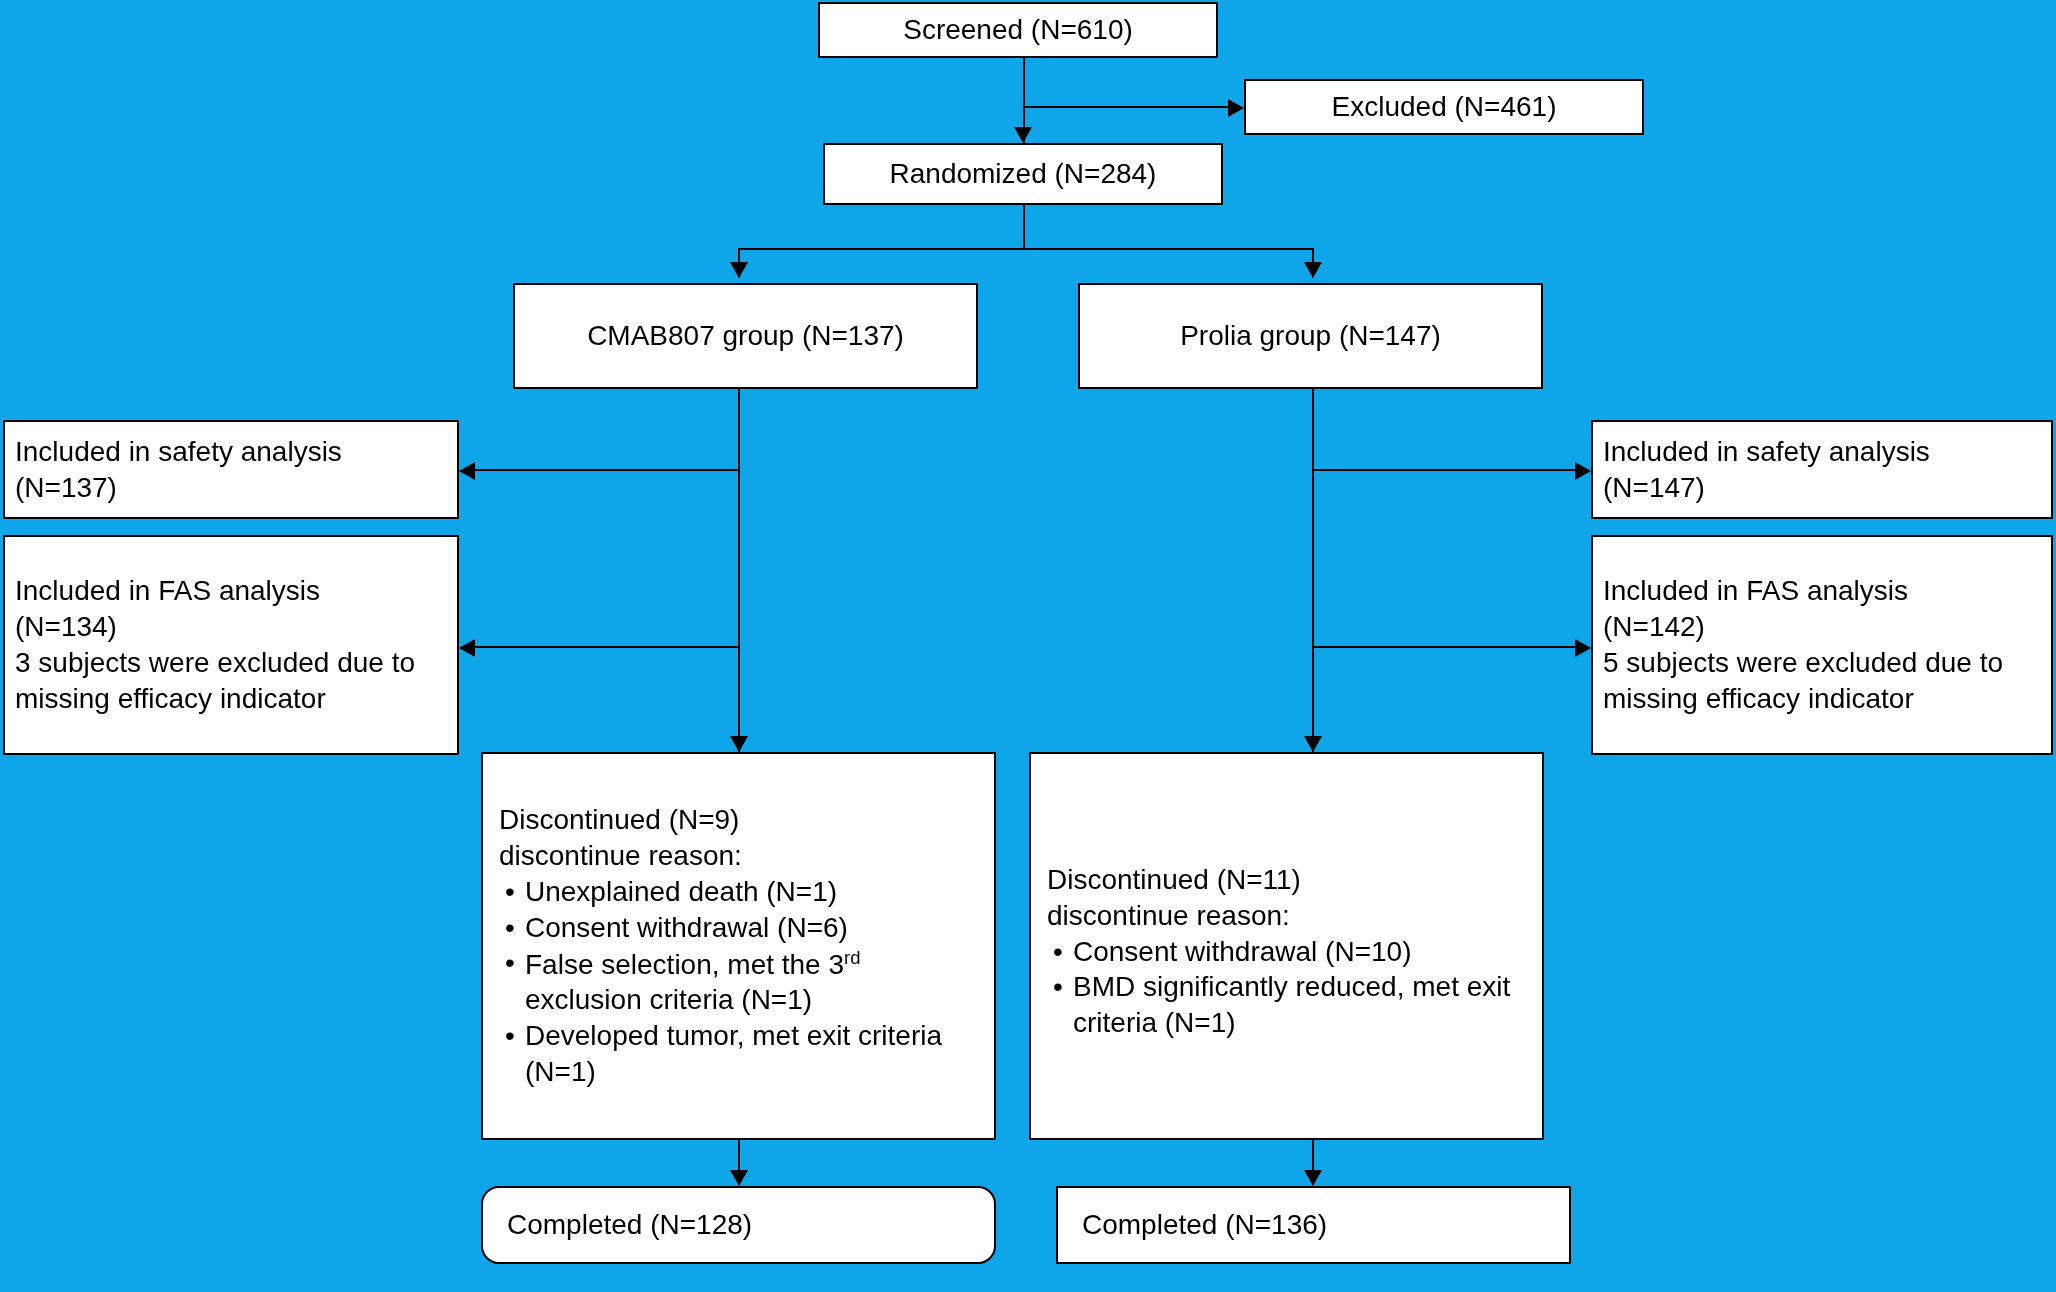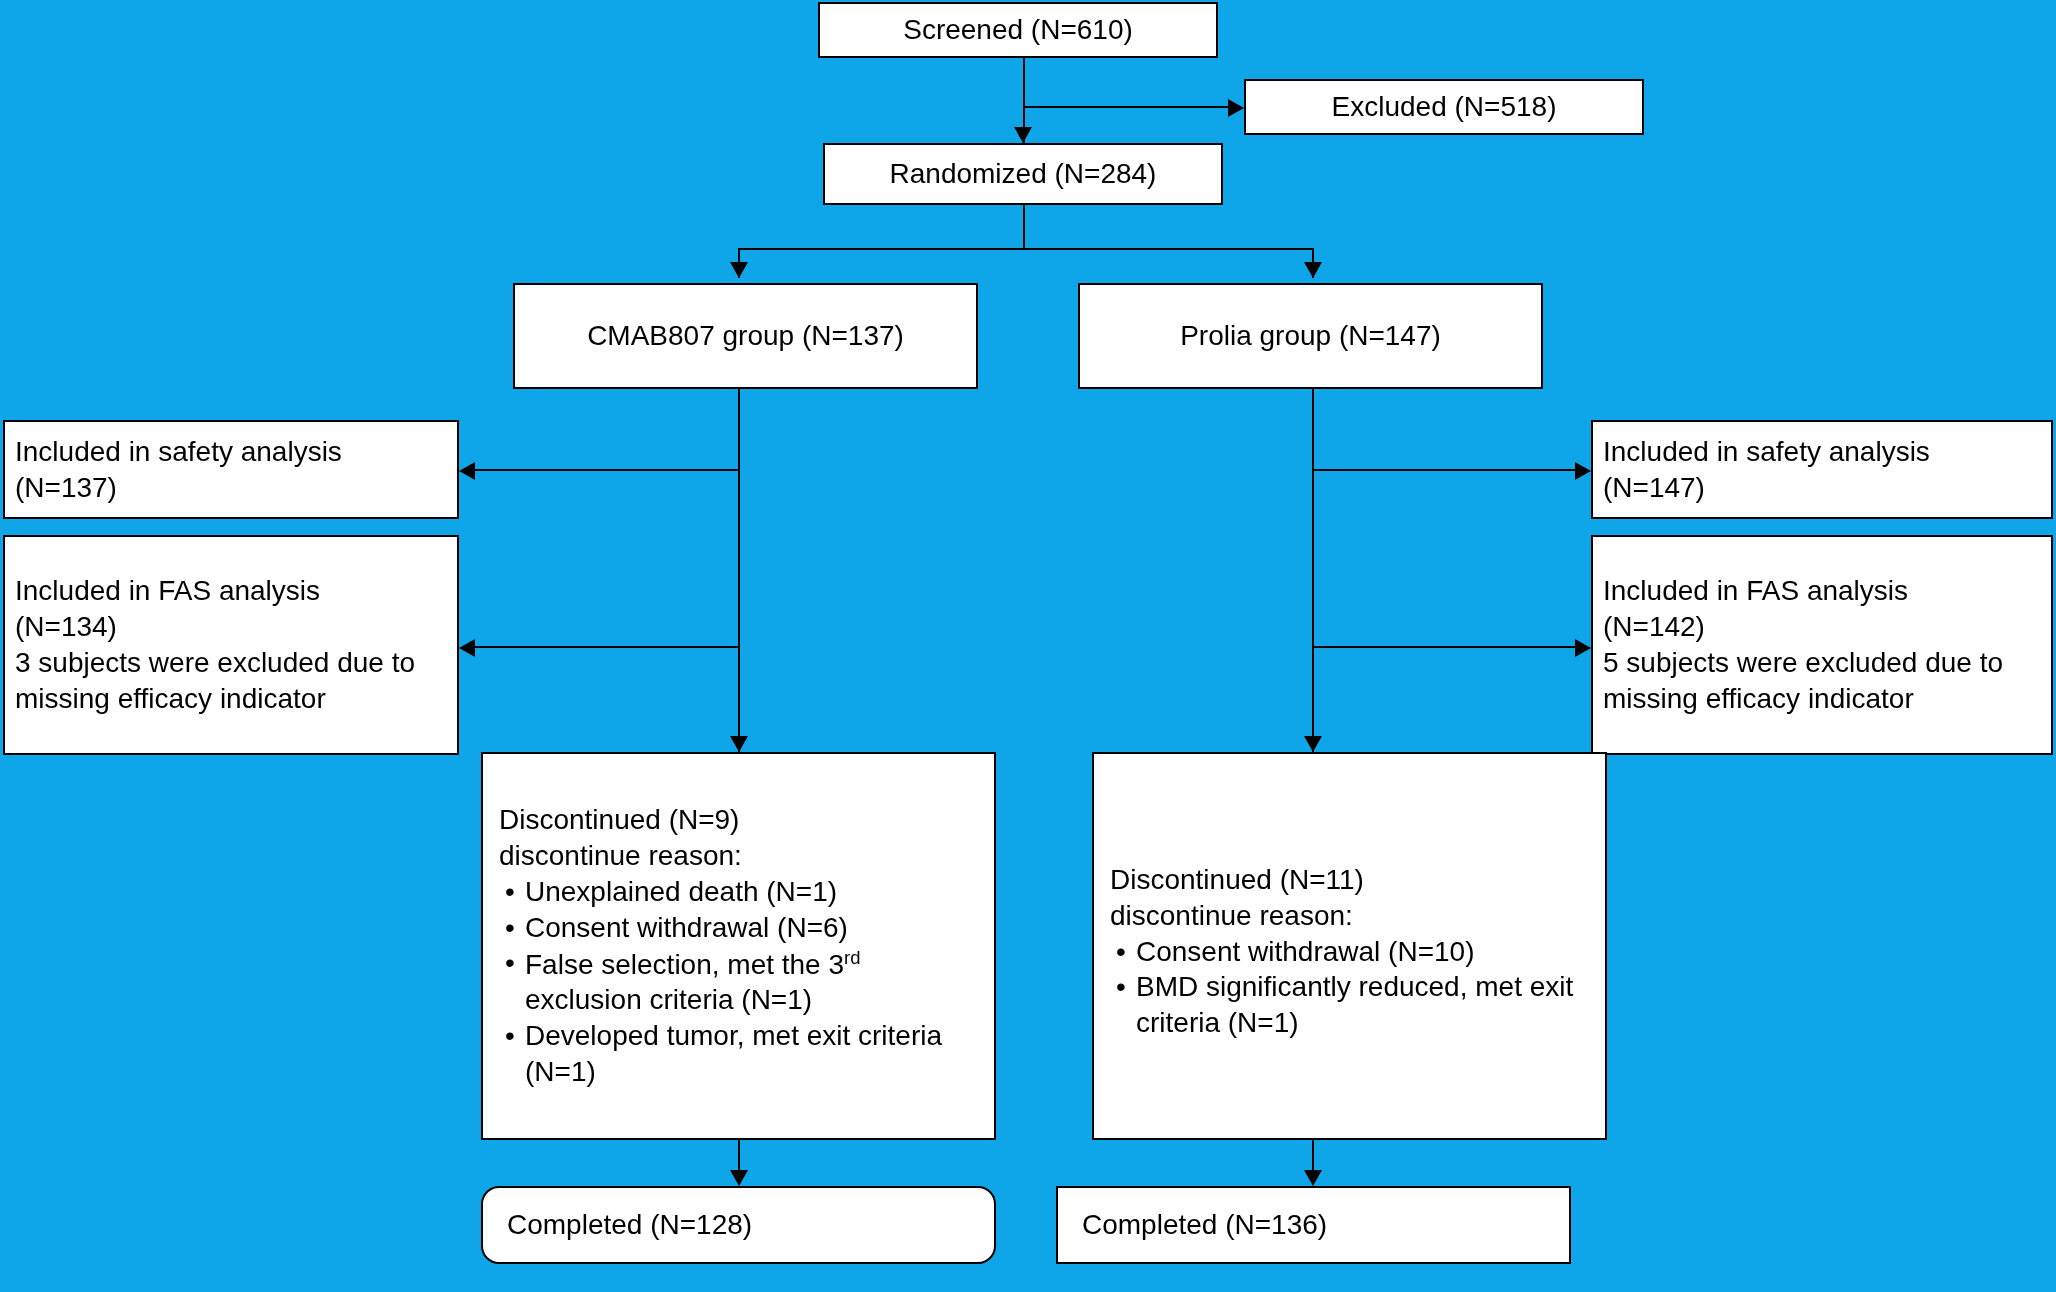--- a/index.html
+++ b/index.html
@@ -93,21 +93,21 @@
   <div class="box" style="left:818px; top:2px; width:400px; height:56px;">
     <span class="txt">Screened (N=610)</span>
   </div>
 
   <div class="line v-line" style="left:1023px; top:58px; height:85px;"></div>
 
   <div class="line h-line" style="left:1023px; top:106px; width:205px;"></div>
   <div class="arrow arrow-right" style="left:1228px; top:99px;"></div>
 
   <div class="box" style="left:1244px; top:79px; width:400px; height:56px;">
-    <span class="txt">Excluded (N=518)</span>
+    <span class="txt">Excluded (N=461)</span>
   </div>
 
   <div class="arrow arrow-down" style="left:1014px; top:127px;"></div>
 
   <div class="box" style="left:823px; top:143px; width:400px; height:62px;">
     <span class="txt">Randomized (N=284)</span>
   </div>
 
   <div class="line v-line" style="left:1023px; top:205px; height:45px;"></div>
   <div class="line h-line" style="left:738px; top:248px; width:576px;"></div>
@@ -167,21 +167,21 @@
     <div class="txt">Discontinued (N=9)</div>
     <div class="txt">discontinue reason:</div>
     <ul class="bullet-list">
       <li><span>Unexplained death (N=1)</span></li>
       <li><span>Consent withdrawal (N=6)</span></li>
       <li><span>False selection, met the 3<sup>rd</sup> exclusion criteria (N=1)</span></li>
       <li><span>Developed tumor, met exit criteria (N=1)</span></li>
     </ul>
   </div>
 
-  <div class="box left-align" style="left:1092px; top:752px; width:515px; height:388px; flex-direction:column; justify-content:flex-start; padding:108px 16px;">
+  <div class="box left-align" style="left:1029px; top:752px; width:515px; height:388px; flex-direction:column; justify-content:flex-start; padding:108px 16px;">
     <div class="txt">Discontinued (N=11)</div>
     <div class="txt">discontinue reason:</div>
     <ul class="bullet-list">
       <li><span>Consent withdrawal (N=10)</span></li>
       <li><span>BMD significantly reduced, met exit criteria (N=1)</span></li>
     </ul>
   </div>
 
   <div class="line v-line" style="left:738px; top:1140px; height:45px;"></div>
   <div class="arrow arrow-down" style="left:730px; top:1170px;"></div>

